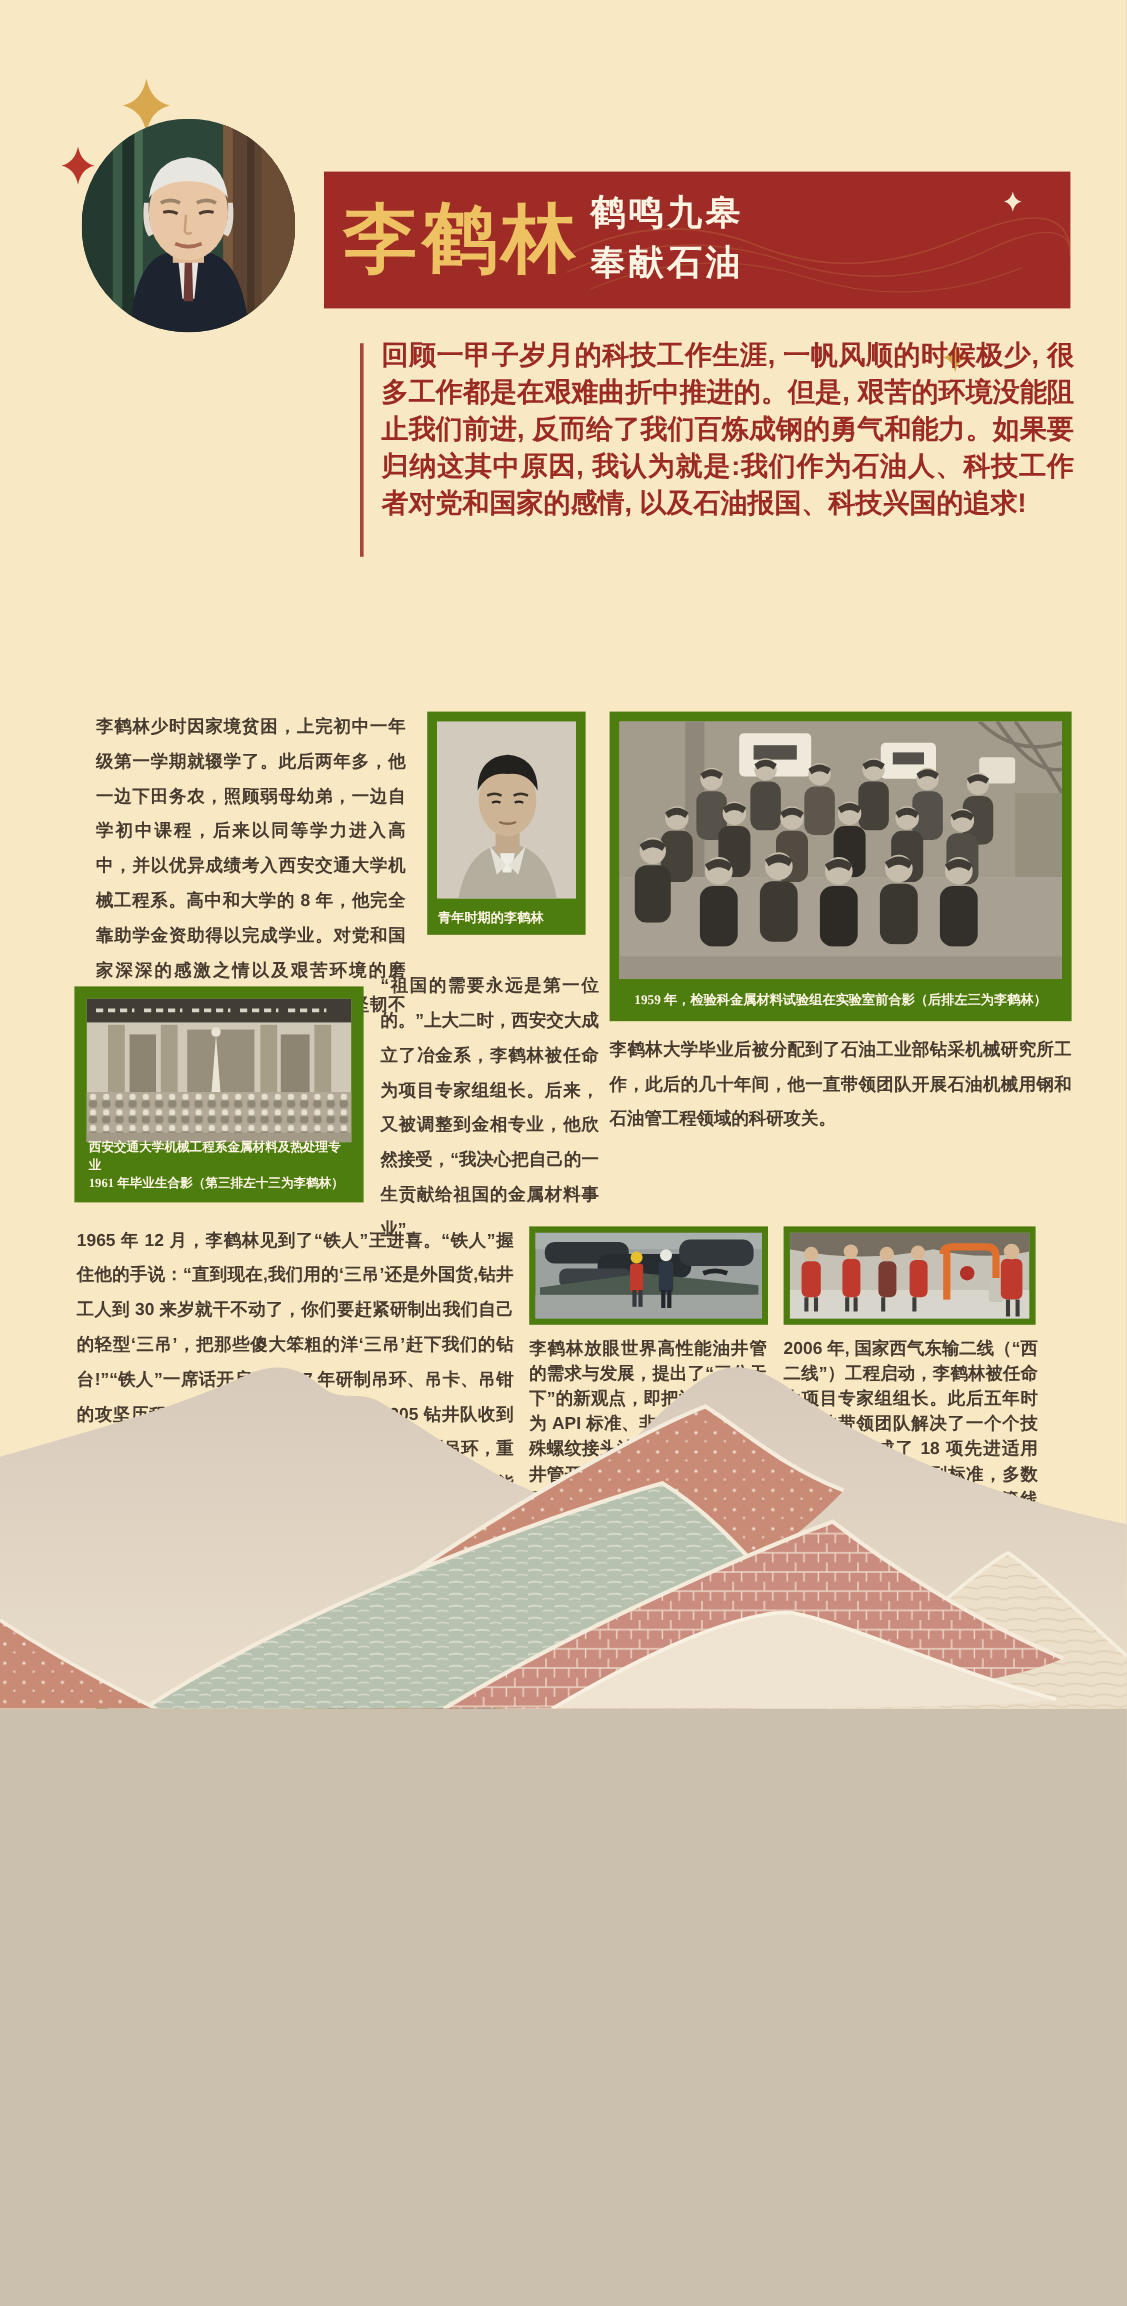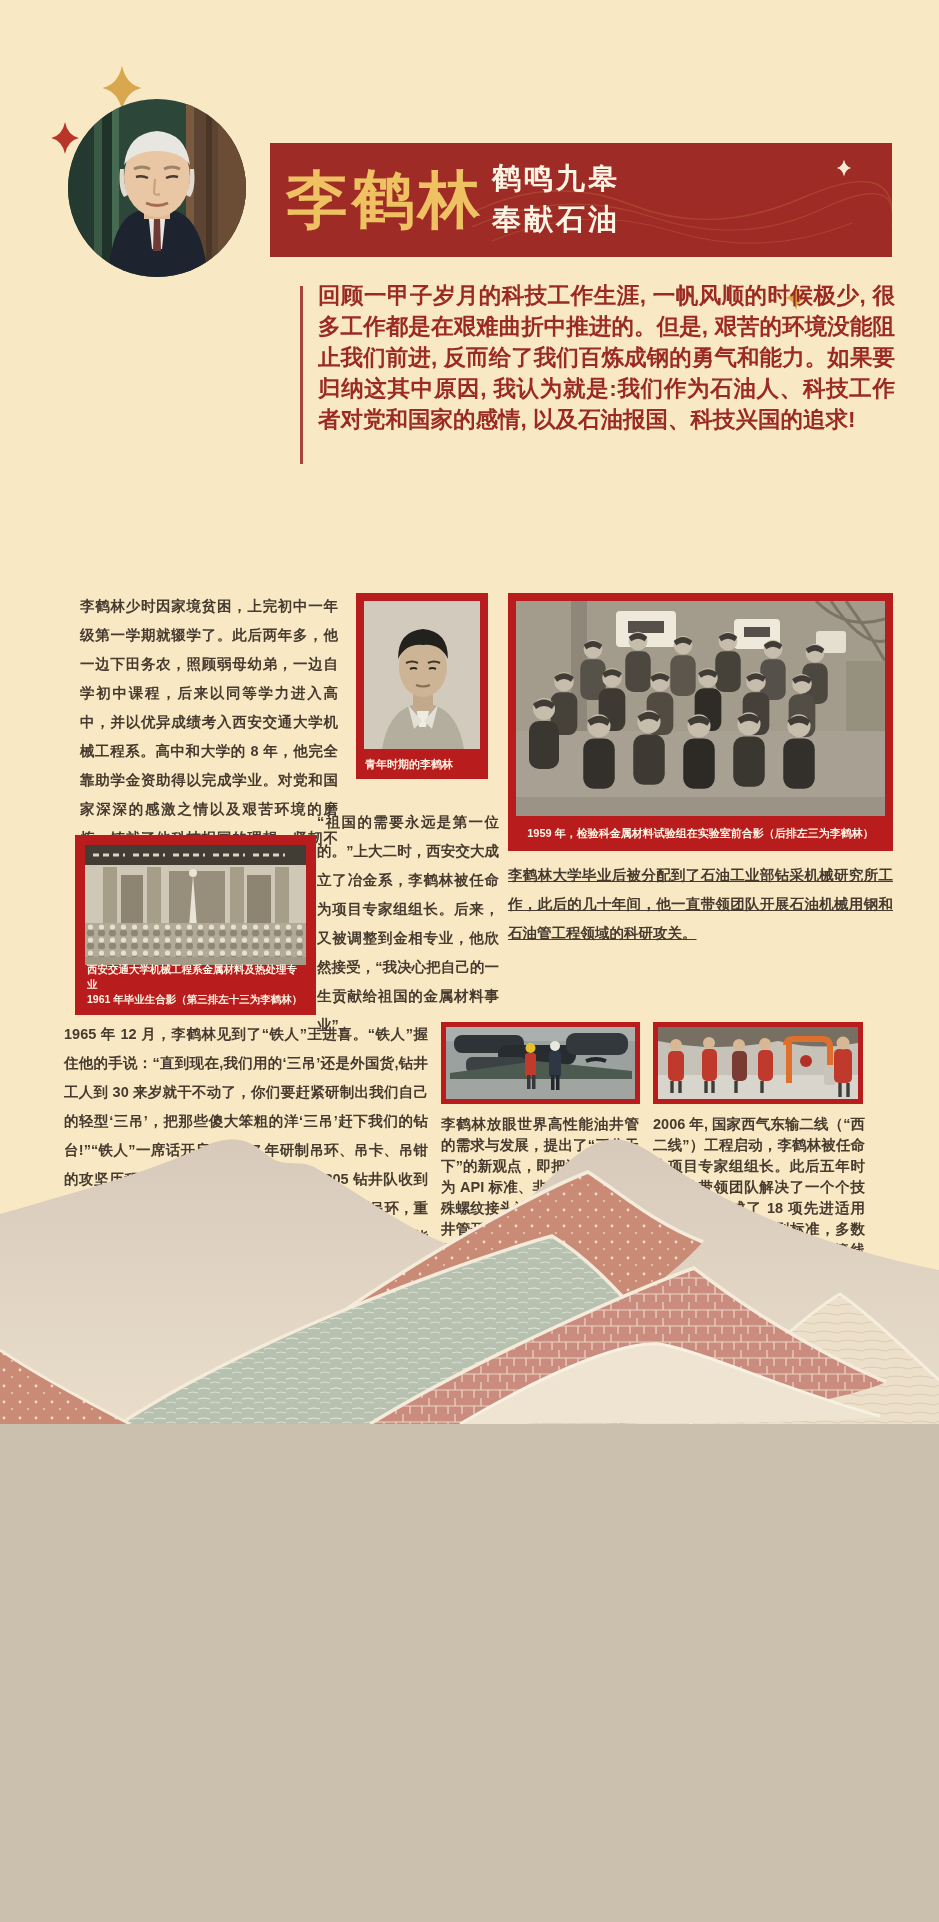--- a/index.html
+++ b/index.html
@@ -17,26 +17,26 @@
     letter-spacing:3px;white-space:nowrap;}
   .banner-waves{position:absolute;right:0;top:0;width:420px;height:114px;opacity:.16;}
   
   .quote-rule{left:300px;top:286px;width:3px;height:178px;background:#a8453a;}
   .quote-text{left:318px;top:280px;width:577px;font-weight:700;font-size:22.5px;line-height:31px;
     color:#9b2a23;text-align:justify;}
   
   .para{color:#473a2f;font-weight:700;font-size:14.5px;line-height:29px;text-align:justify;}
   .p-early{left:80px;top:592px;width:258px;}
   .p-motherland{left:317px;top:808px;width:182px;}
-  .p-assignment{left:508px;top:861px;width:385px;text-decoration:underline;}
+  .p-assignment{left:508px;top:861px;width:385px;}
   .p-ironman{left:64px;top:1020px;width:364px;}
   .p-oilpipes{left:441px;top:1114px;width:198px;line-height:21px;}
   .p-pipeline{left:653px;top:1114px;width:212px;line-height:21px;}
   
-  .frame{background:#b91c1c;}
+  .frame{background:#4d7c0f;font-family:Liberation Serif, serif;}
   .frame .ph{position:absolute;overflow:hidden;}
   .cap{position:absolute;color:#fdf4e3;font-weight:700;}
   .f-portrait{left:356px;top:593px;width:132px;height:186px;}
   .f-portrait .ph{left:8px;top:8px;width:116px;height:148px;}
   .f-portrait .cap{left:9px;bottom:7px;font-size:11px;}
   .f-group{left:508px;top:593px;width:385px;height:258px;}
   .f-group .ph{left:8px;top:8px;width:369px;height:215px;}
   .f-group .cap{left:8px;bottom:10px;width:369px;font-size:11px;text-align:center;white-space:nowrap;}
   .f-grad{left:62px;top:822px;width:241px;height:180px;}
   .f-grad .ph{left:10px;top:10px;width:221px;height:120px;}
@@ -180,21 +180,21 @@
         <rect x="0" y="196" width="369" height="19" fill="#9b9486"></rect>
       </svg>
     </div>
     <figcaption class="cap">1959 年，检验科金属材料试验组在实验室前合影（后排左三为李鹤林）</figcaption>
   </figure>
 
   <div class="abs para p-motherland">“祖国的需要永远是第一位的。”上大二时，西安交大成立了冶金系，李鹤林被任命为项目专家组组长。后来，又被调整到金相专业，他欣然接受，“我决心把自己的一生贡献给祖国的金属材料事业”。</div>
 
   <div class="abs para p-assignment">李鹤林大学毕业后被分配到了石油工业部钻采机械研究所工作，此后的几十年间，他一直带领团队开展石油机械用钢和石油管工程领域的科研攻关。</div>
 
-  <figure class="abs frame f-grad" style="margin:13px;">
+  <figure class="abs frame f-grad" style="margin:0;">
     <div class="ph">
       <svg viewBox="0 0 221 120" preserveAspectRatio="none">
         <defs>
           <pattern id="crowdp" width="11" height="13" patternUnits="userSpaceOnUse">
             <rect width="11" height="13" fill="#b2aa97"></rect>
             <circle cx="5.5" cy="4" r="2.6" fill="#e6e0d0"></circle>
             <rect x="2" y="7" width="7" height="6" rx="2" fill="#8f8775"></rect>
           </pattern>
         </defs>
         <rect width="221" height="120" fill="#cfc8b6"></rect>

